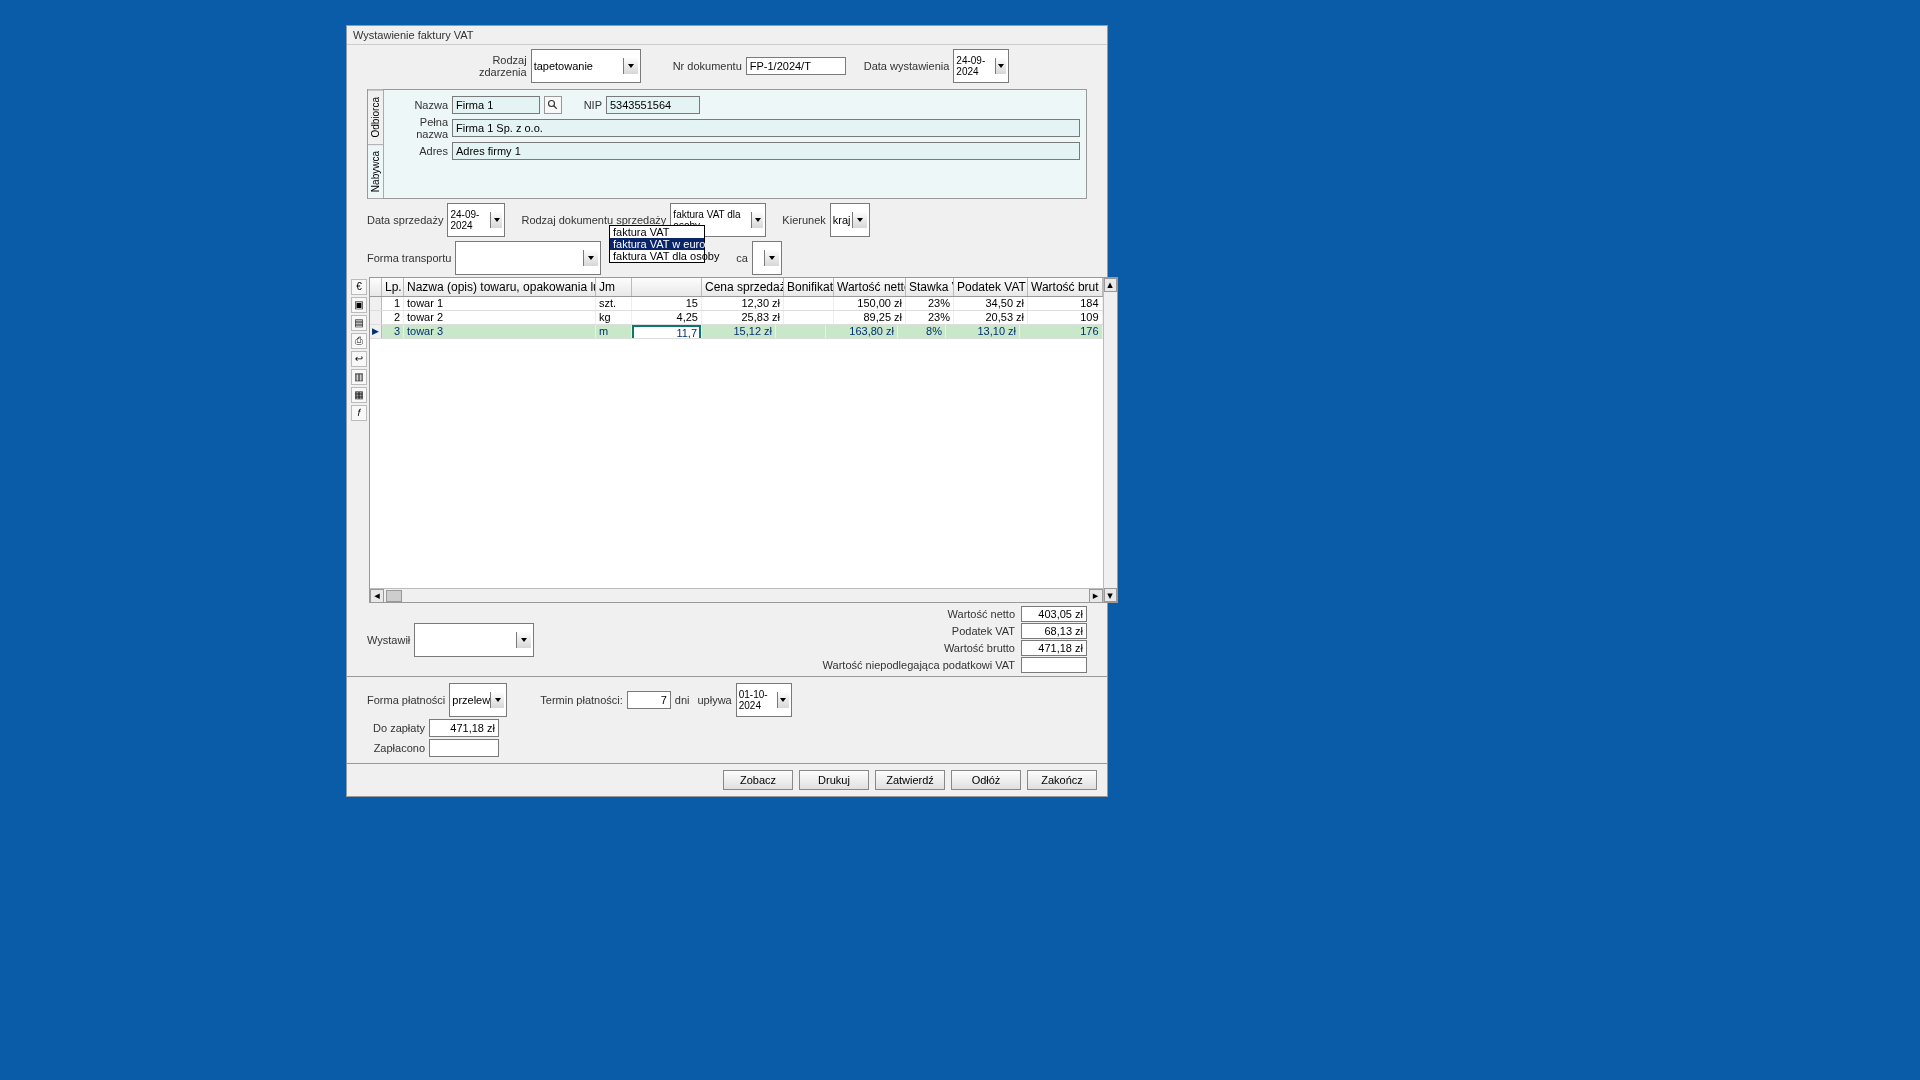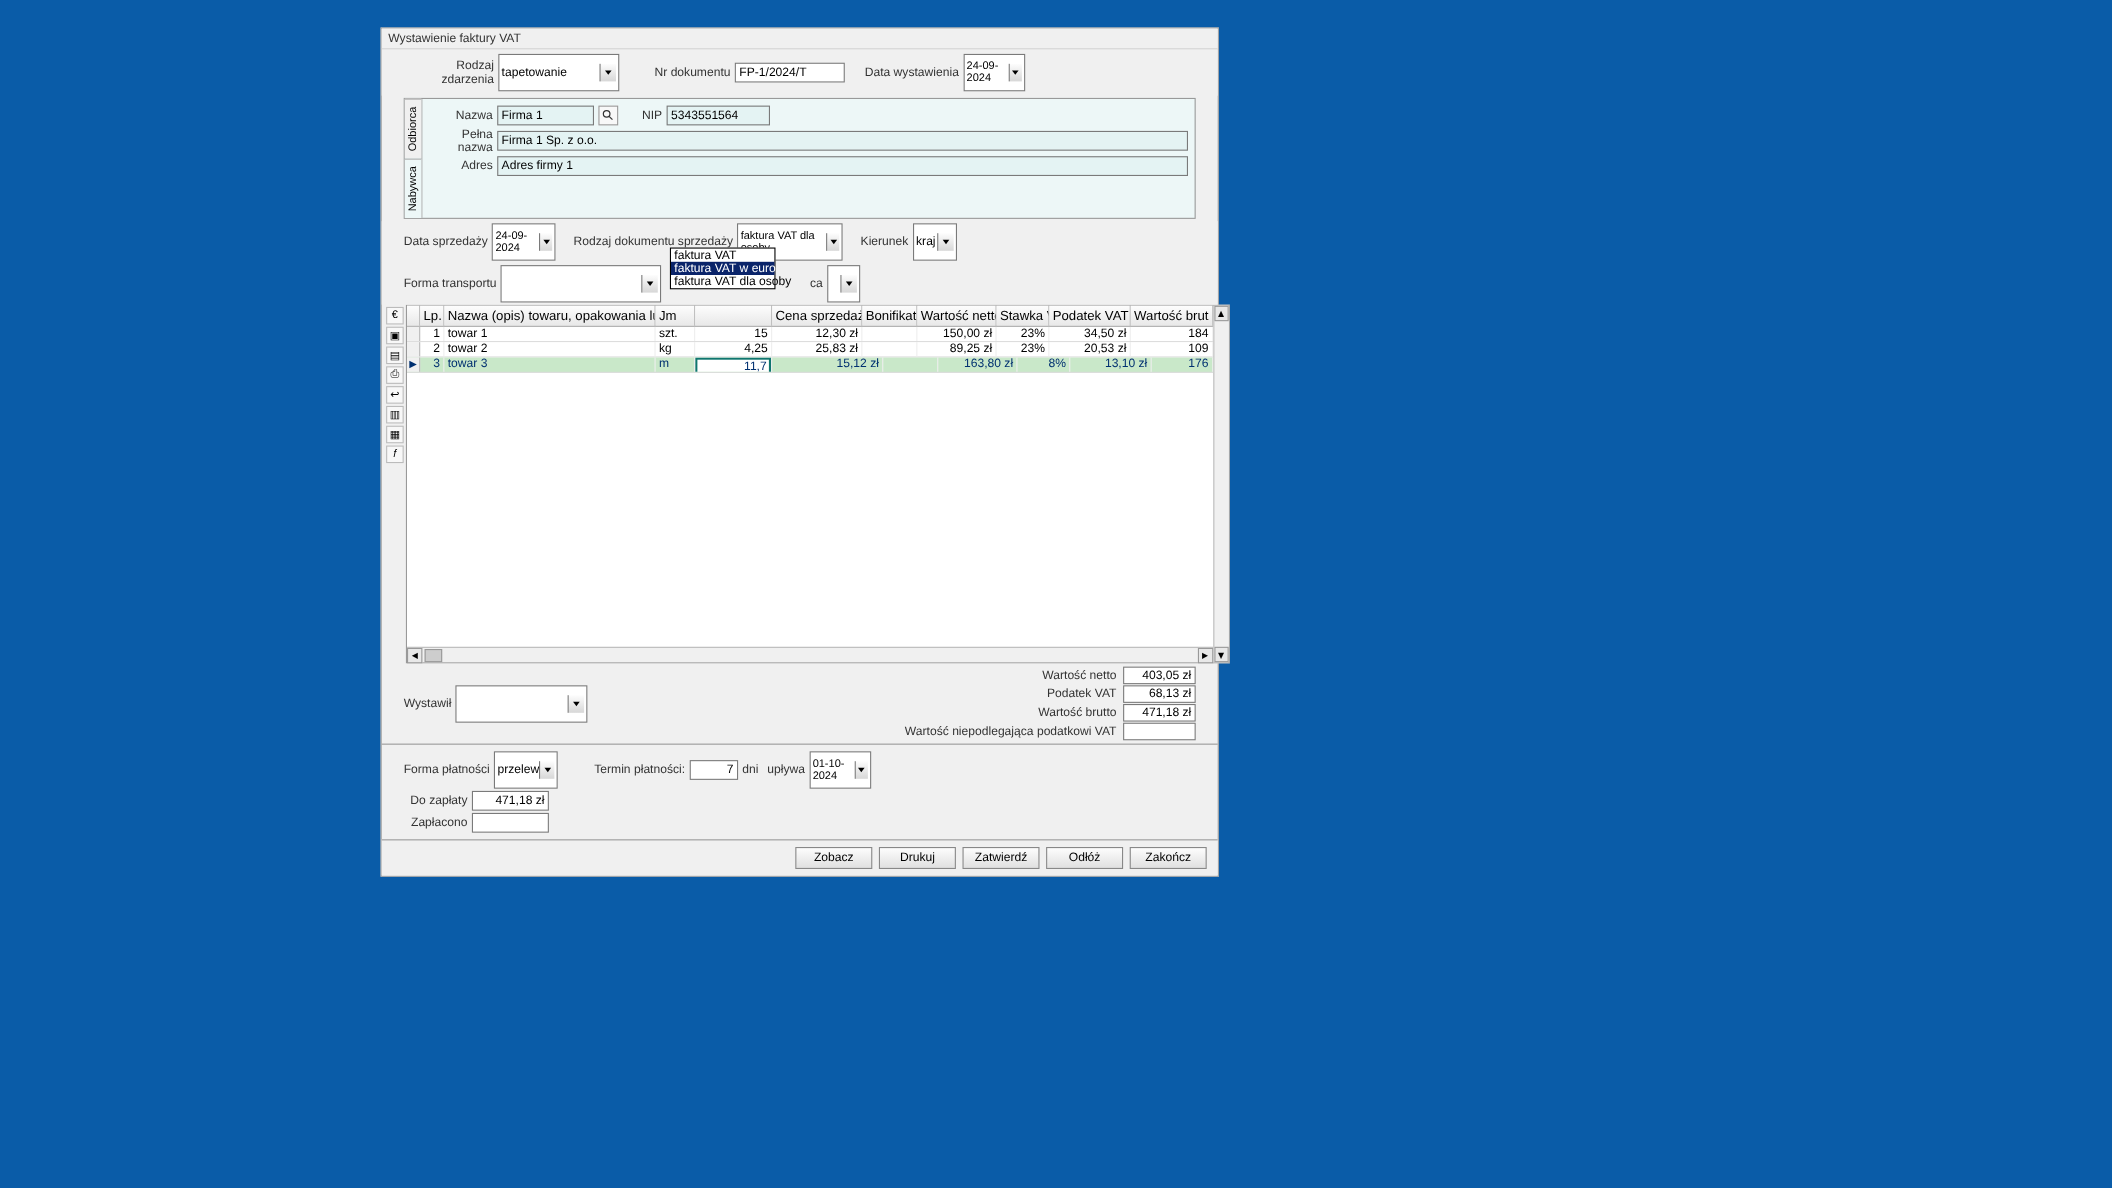--- a/index.html
+++ b/index.html
@@ -1,19 +1,19 @@
 <!DOCTYPE html>
 <html><head>
 <meta charset="utf-8">
 <style>
 * { box-sizing: border-box; margin: 0; padding: 0; font-family: Tahoma, Arial, sans-serif; font-size: 11px; }
 body { background: #0a5ca8; width: 1920px; height: 1080px; position: relative; }
 .window { position: absolute; left: 346px; top: 25px; width: 762px; height: 772px; background: #f0f0f0; border: 1px solid #999; display: flex; flex-direction: column; }
 .titlebar { background: #f0f0f0; padding: 3px 6px; border-bottom: 1px solid #ccc; color: #333; }
-.toolbar-row { display: flex; align-items: center; padding: 4px 20px; gap: 4px; background: #f0f0f0; }
+.toolbar-row { display: flex; align-items: center; padding: 4px 20px; gap: 4px; background: #f0f0f0; justify-content: center; }
 .label { color: #333; font-size: 11px; }
 .combo { border: 1px solid #7a7a7a; background: #fff; height: 34px; display: flex; align-items: center; padding: 0 2px; position: relative; }
 .combo-btn { width: 15px; height: 16px; background: linear-gradient(#fdfdfd,#d7d7d7); border-left: 1px solid #7a7a7a; margin-left: auto; display: flex; align-items: center; justify-content: center; }
 .combo-btn::after { content: ""; border-left: 3px solid transparent; border-right: 3px solid transparent; border-top: 4px solid #000; }
 .input { border: 1px solid #7a7a7a; background: #fff; height: 18px; padding: 0 3px; display: flex; align-items: center; }
 .input.bluish { background: #e4f3f3; }
 .customer-panel { margin: 2px 20px; border: 1px solid #999; background: #edf7f7; display: flex; }
 .vtabs { display: flex; flex-direction: column; border-right: 1px solid #aaa; }
 .vtab { writing-mode: vertical-rl; transform: rotate(180deg); padding: 6px 2px; font-size: 10px; border-bottom: 1px solid #aaa; background: #f0f0f0; cursor: pointer; }
 .vtab.active { background: #edf7f7; }
@@ -197,21 +197,21 @@
               <div class="gc r" style="flex:1">109</div>
             </div>
             <div class="grid-row sel">
               <div class="row-marker">▶</div>
               <div class="gc r" style="width:22px">3</div>
               <div class="gc" style="width:192px">towar 3</div>
               <div class="gc" style="width:36px">m</div>
               <div class="gc" style="width:70px;padding:0">
                 <div class="editing-cell">11,7</div>
               </div>
-              <div class="gc r" style="width:101px">15,12 zł</div>
+              <div class="gc r" style="width:74px">15,12 zł</div>
               <div class="gc" style="width:50px"></div>
               <div class="gc r" style="width:72px">163,80 zł</div>
               <div class="gc r" style="width:48px">8%</div>
               <div class="gc r" style="width:74px">13,10 zł</div>
               <div class="gc r" style="flex:1">176</div>
             </div>
           </div>
           <div class="hscroll">
             <div class="arrow">◂</div>
             <div class="thumb"></div>

